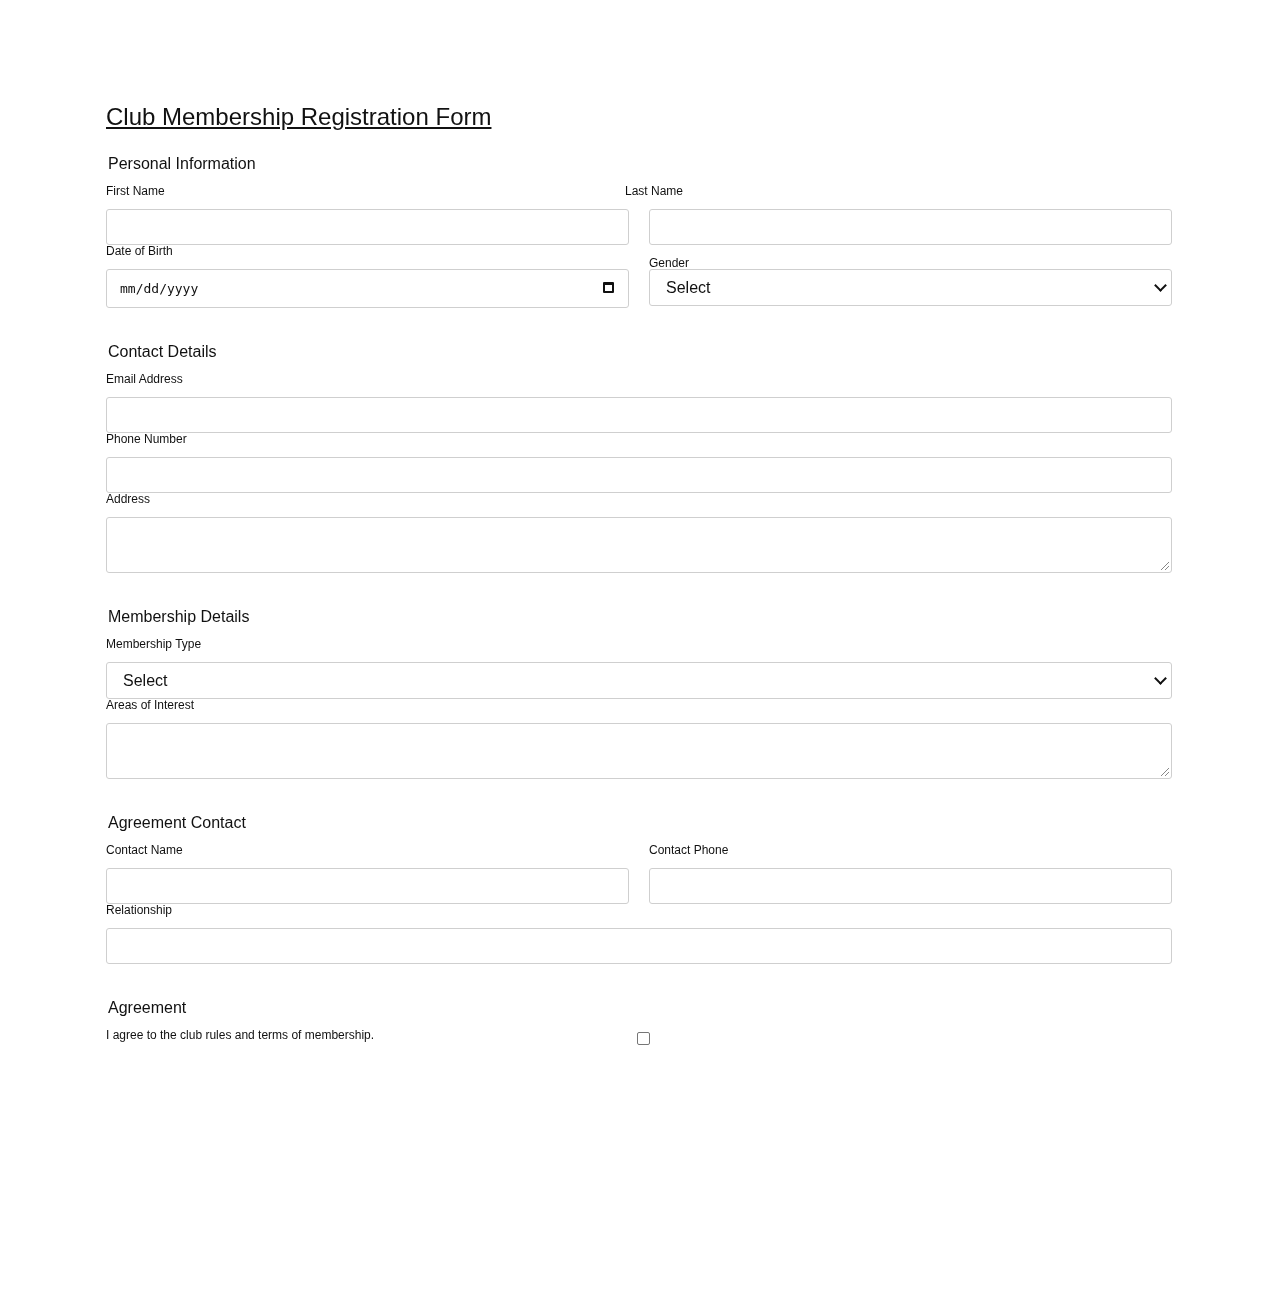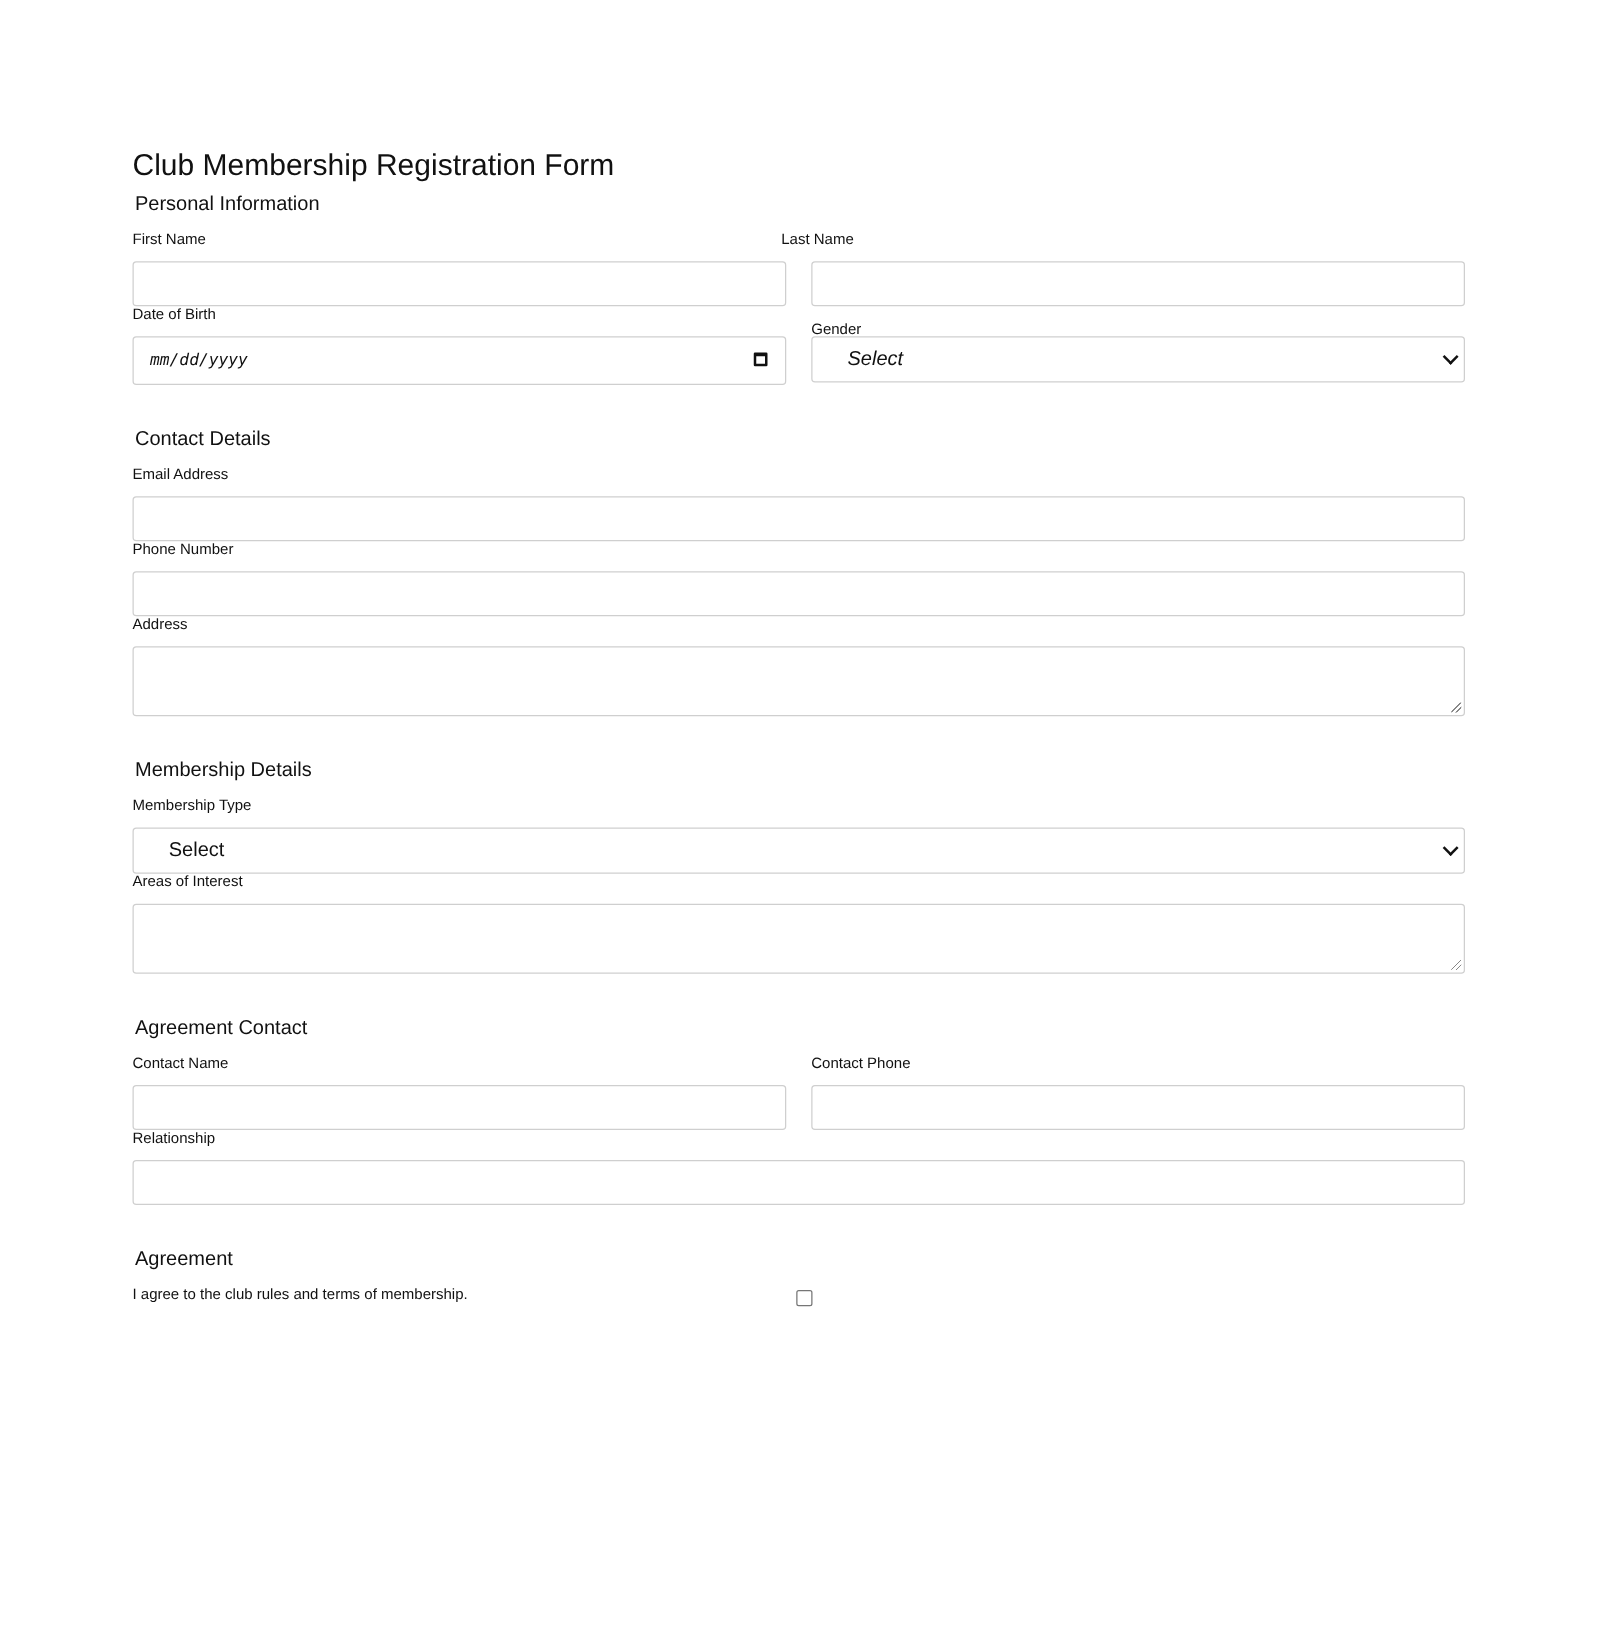--- a/index.html
+++ b/index.html
@@ -1,27 +1,27 @@
 <!DOCTYPE html>
 <html><head>
 <meta charset="utf-8">
 <style>
   html, body { margin:0; padding:0; background:#fff; }
   body { width:1278px; height:1300px; position:relative; font-family:"Liberation Sans", sans-serif; color:#111; }
   .wrap { position:absolute; left:106px; top:0; width:1066px; }
-  h1 { position:absolute; left:0; top:119px; margin:0; font-size:24px; font-weight:normal; white-space:nowrap; }
+  h1 { position:absolute; left:0; top:103px; margin:0; font-size:24px; font-weight:normal; white-space:nowrap;text-decoration:underline; }
   .sec { position:absolute; left:2px; font-size:16px; white-space:nowrap; }
   .lbl { position:absolute; font-size:12px; white-space:nowrap; }
   .inp { position:absolute; box-sizing:border-box; border:1px solid #cfcfcf; border-radius:3px; background:#fff; height:36px; }
-  .half { width:523px;font-style:italic; }
+  .half { width:523px; }
   .full { width:1066px; }
   .col2 { left:543px; }
   .date { height:39px; font-family:"DejaVu Sans Mono", monospace; font-size:13px; color:#111; padding:0 0 0 13px; line-height:37px; }
   .cal { position:absolute; right:14px; top:12px; width:11px; height:11px; border:2px solid #111; border-top-width:3px; box-sizing:border-box; border-radius:1px; }
-  .sel { height:37px; font-size:16px; padding-left:28px; line-height:35px; }
+  .sel { height:37px; font-size:16px; padding-left:16px; line-height:35px; }
   .chev { position:absolute; right:6px; top:11px; width:7px; height:7px; border-right:2px solid #111; border-bottom:2px solid #111; transform:rotate(45deg); transform-origin:center; }
   .ta { height:56px; }
   .grip { position:absolute; right:2px; bottom:2px; width:8px; height:8px; background:linear-gradient(135deg, transparent 45%, #888 46%, #888 52%, transparent 53%, transparent 70%, #888 71%, #888 77%, transparent 78%); }
   .cb { position:absolute; left:531px; top:1032px; width:13px; height:13px; border:1px solid #767676; border-radius:2px; box-sizing:border-box; background:#fff; }
 </style>
 </head>
 <body>
 
 <div class="wrap">
   <h1>Club Membership Registration Form</h1>

